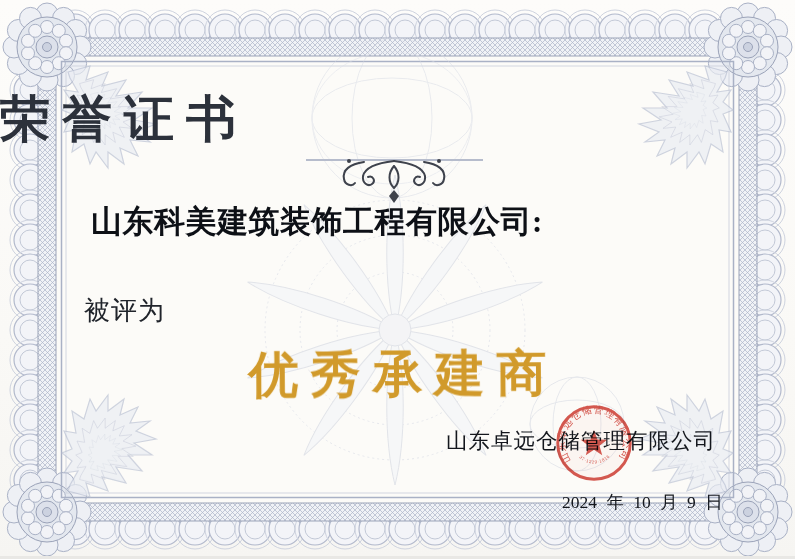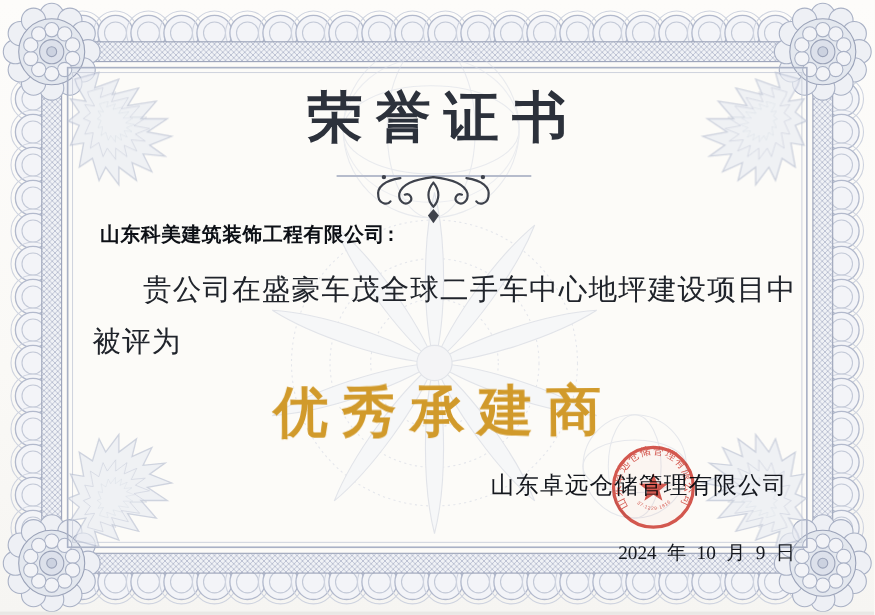--- a/index.html
+++ b/index.html
@@ -1,22 +1,22 @@
 <!DOCTYPE html>
 <html><head>
 <meta charset="utf-8">
 <style>
   html,body{margin:0;padding:0;}
   body{font-family:"Liberation Serif","DejaVu Serif",serif;}
   .page{position:relative;width:795px;height:559px;background:linear-gradient(180deg,#fdfcfa 0%,#faf9f6 60%,#f6f5f2 100%);overflow:hidden;}
   .abs{position:absolute;}
   .txt{white-space:nowrap;}
-  .title{left:0;right:0;top:74px;text-align:center;font-size:50px;font-weight:700;letter-spacing:12px;padding-left:12px;color:#2c313b;font-family:"Liberation Serif","DejaVu Serif",serif;}
+  .title{left:0;right:0;top:86px;text-align:left;font-size:50px;font-weight:700;letter-spacing:12px;color:#2c313b;font-family:"Liberation Serif","DejaVu Serif",serif;}
   .subtitle{left:0;right:0;top:129px;text-align:center;font-size:24px;letter-spacing:2.5px;color:#3a4150;font-family:"Liberation Serif","DejaVu Serif",serif;}
-  .recipient{left:91px;top:201px;font-size:18px;font-weight:700;color:#0d1016;font-family:Liberation Mono, monospace;letter-spacing:.5px;}
+  .recipient{left:91px;top:201px;font-size:31px;font-weight:700;color:#0d1016;font-family:Liberation Serif, serif;letter-spacing:.5px;}
   .body1{left:130px;top:246px;font-size:26px;color:#20242b;letter-spacing:1px;}
   .body2{left:84px;top:293px;font-size:26px;color:#20242b;letter-spacing:1px;font-family:Liberation Serif, serif;}
   .award{left:0;right:0;top:341px;text-align:center;font-size:50px;font-weight:700;letter-spacing:12px;padding-left:12px;color:#d19a2b;transform:rotate(-.4deg);}
   .issuer{left:446px;top:426px;font-size:21.5px;color:#14171d;letter-spacing:1px;}
   .date{left:562px;top:478px;font-size:17.5px;color:#14171d;word-spacing:5px;margin-top:12px;}
   .seal{left:545px;top:394px;width:98px;height:98px;opacity:.9;mix-blend-mode:multiply;}
   .scan-edge{left:0;right:0;bottom:0;height:3px;background:#e9e8e5;}
   .z1{z-index:1;} .z2{z-index:2;} .z3{z-index:3;}
 </style>
 </head>
@@ -232,21 +232,20 @@
       <path d="M62,7 C48,9 40,15 42,24 C43,30 50,32 53,28"></path>
       <path d="M122,7 C136,9 144,15 142,24 C141,30 134,32 131,28"></path>
       <path d="M92,11 C86,18 86,27 92,33 C98,27 98,18 92,11"></path>
     </g>
     <circle cx="47" cy="6" r="2" fill="#3e424c"></circle>
     <circle cx="137" cy="6" r="2" fill="#3e424c"></circle>
     <path d="M92,35 L87,41 92,48 97,41 Z" fill="#3e424c"></path>
   </svg>
 
   <div class="abs z2 txt recipient">山东科美建筑装饰工程有限公司:</div>
-  <div class="abs z2 txt body1">贵公司在盛豪车茂全球二手车中心地坪建设项目中</div>
   <div class="abs z2 txt body2">被评为</div>
   <div class="abs z2 txt award">优秀承建商</div>
   <div class="abs z2 txt issuer">山东卓远仓储管理有限公司</div>
   <div class="abs z2 txt date">2024 年 10 月 9 日</div>
 
   <svg class="abs z3 seal" viewBox="0 0 100 100">
     <defs>
       <path id="sealTextArc" d="M 26.5,68 A 30,30 0 1,1 73.5,68" fill="none"></path>
       <path id="sealCodeArc" d="M 31,60 A 22,22 0 0,0 69,60" fill="none"></path>
     </defs>

